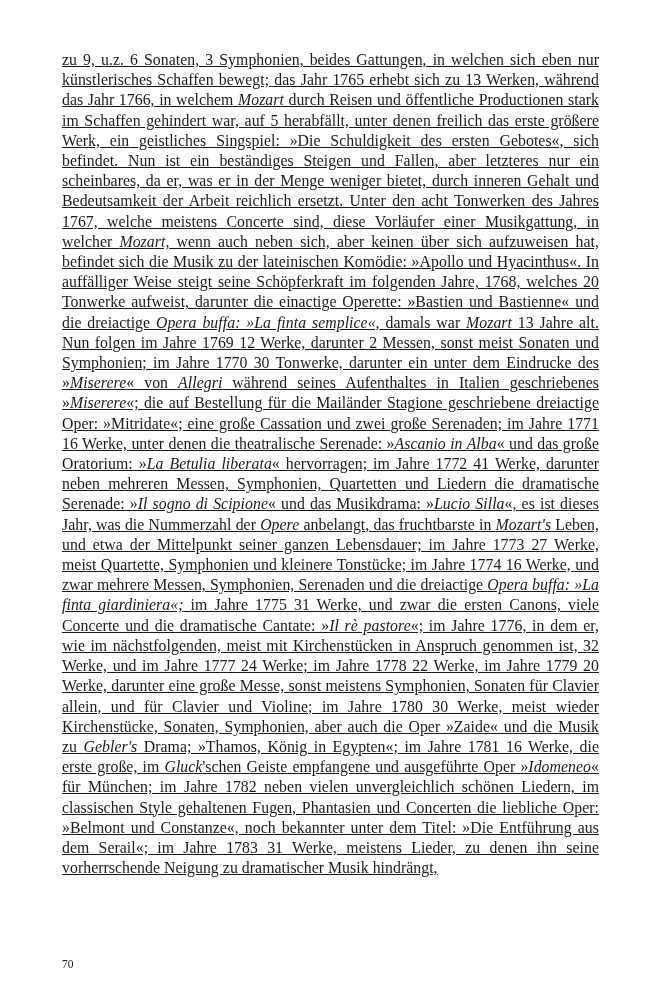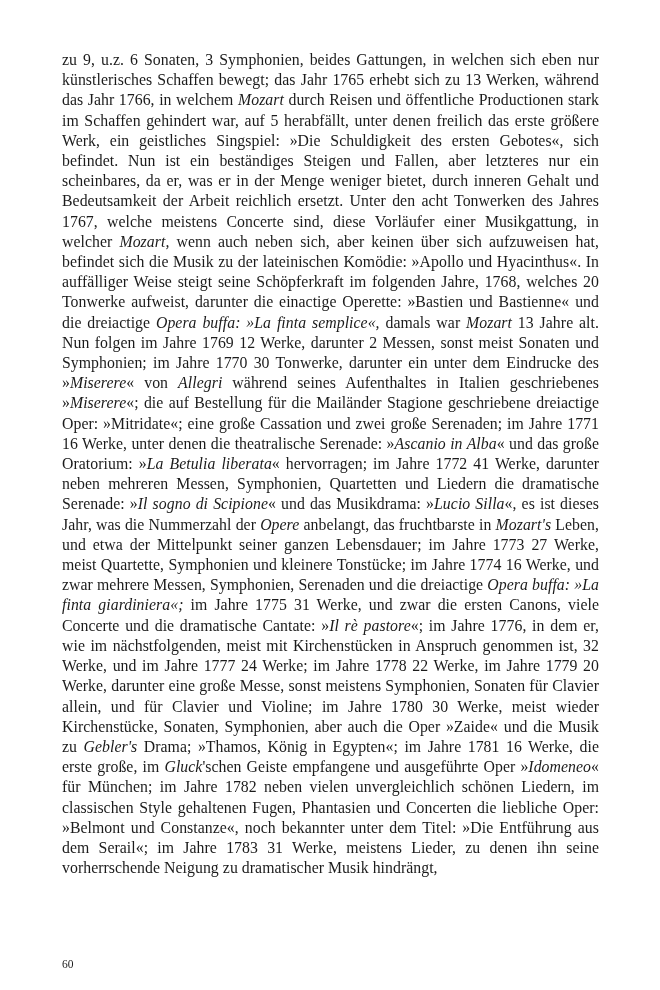--- a/index.html
+++ b/index.html
@@ -20,29 +20,30 @@
     position: absolute;
     left: 62px;
     top: 50px;
     width: 537px;
     margin: 0;
     font-size: 15.8px;
     line-height: 20.2px;
     color: #1b1b1b;
     text-align: justify;
     letter-spacing: 0.05px;
+    text-decoration: underline;
   }
   .body-text em { font-style: italic; }
   .page-number {
     position: absolute;
     left: 62px;
     bottom: 20px;
     font-size: 11.5px;
     color: #1b1b1b;
   }
 </style>
 </head>
 <body>
 
 <div class="page">
   <p class="body-text"><span>zu 9, u.z. 6 Sonaten, 3 Symphonien, beides Gattungen, in welchen sich eben nur künstlerisches Schaffen bewegt; das Jahr 1765 erhebt sich zu 13 Werken, während das Jahr 1766, in welchem </span><em>Mozart</em><span> durch Reisen und öffentliche Productionen stark im Schaffen gehindert war, auf 5 herabfällt, unter denen freilich das erste größere Werk, ein geistliches Singspiel: »Die Schuldigkeit des ersten Gebotes«, sich befindet. Nun ist ein beständiges Steigen und Fallen, aber letzteres nur ein scheinbares, da er, was er in der Menge weniger bietet, durch inneren Gehalt und Bedeutsamkeit der Arbeit reichlich ersetzt. Unter den acht Tonwerken des Jahres 1767, welche meistens Concerte sind, diese Vorläufer einer Musikgattung, in welcher </span><em>Mozart,</em><span> wenn auch neben sich, aber keinen über sich aufzuweisen hat, befindet sich die Musik zu der lateinischen Komödie: »Apollo und Hyacinthus«. In auffälliger Weise steigt seine Schöpferkraft im folgenden Jahre, 1768, welches 20 Tonwerke aufweist, darunter die einactige Operette: »Bastien und Bastienne« und die dreiactige </span><em>Opera buffa: »La finta semplice«,</em><span> damals war </span><em>Mozart</em><span> 13 Jahre alt. Nun folgen im Jahre 1769 12 Werke, darunter 2 Messen, sonst meist Sonaten und Symphonien; im Jahre 1770 30 Tonwerke, darunter ein unter dem Eindrucke des »</span><em>Miserere</em><span>« von </span><em>Allegri</em><span> während seines Aufenthaltes in Italien geschriebenes »</span><em>Miserere</em><span>«; die auf Bestellung für die Mailänder Stagione geschriebene dreiactige Oper: »Mitridate«; eine große Cassation und zwei große Serenaden; im Jahre 1771 16 Werke, unter denen die theatralische Serenade: »</span><em>Ascanio in Alba</em><span>« und das große Oratorium: »</span><em>La Betulia liberata</em><span>« hervorragen; im Jahre 1772 41 Werke, darunter neben mehreren Messen, Symphonien, Quartetten und Liedern die dramatische Serenade: »</span><em>Il sogno di Scipione</em><span>« und das Musikdrama: »</span><em>Lucio Silla</em><span>«, es ist dieses Jahr, was die Nummerzahl der </span><em>Opere</em><span> anbelangt, das fruchtbarste in </span><em>Mozart's</em><span> Leben, und etwa der Mittelpunkt seiner ganzen Lebensdauer; im Jahre 1773 27 Werke, meist Quartette, Symphonien und kleinere Tonstücke; im Jahre 1774 16 Werke, und zwar mehrere Messen, Symphonien, Serenaden und die dreiactige </span><em>Opera buffa: »La finta giardiniera«;</em><span> im Jahre 1775 31 Werke, und zwar die ersten Canons, viele Concerte und die dramatische Cantate: »</span><em>Il rè pastore</em><span>«; im Jahre 1776, in dem er, wie im nächstfolgenden, meist mit Kirchenstücken in Anspruch genommen ist, 32 Werke, und im Jahre 1777 24 Werke; im Jahre 1778 22 Werke, im Jahre 1779 20 Werke, darunter eine große Messe, sonst meistens Symphonien, Sonaten für Clavier allein, und für Clavier und Violine; im Jahre 1780 30 Werke, meist wieder Kirchenstücke, Sonaten, Symphonien, aber auch die Oper »Zaide« und die Musik zu </span><em>Gebler's</em><span> Drama; »Thamos, König in Egypten«; im Jahre 1781 16 Werke, die erste große, im </span><em>Gluck</em><span>'schen Geiste empfangene und ausgeführte Oper »</span><em>Idomeneo</em><span>« für München; im Jahre 1782 neben vielen unvergleichlich schönen Liedern, im classischen Style gehaltenen Fugen, Phantasien und Concerten die liebliche Oper: »Belmont und Constanze«, noch bekannter unter dem Titel: »Die Entführung aus dem Serail«; im Jahre 1783 31 Werke, meistens Lieder, zu denen ihn seine vorherrschende Neigung zu dramatischer Musik hindrängt,</span></p>
-  <div class="page-number">60</div>
+  <div class="page-number">70</div>
 </div>
 
 </body></html>

